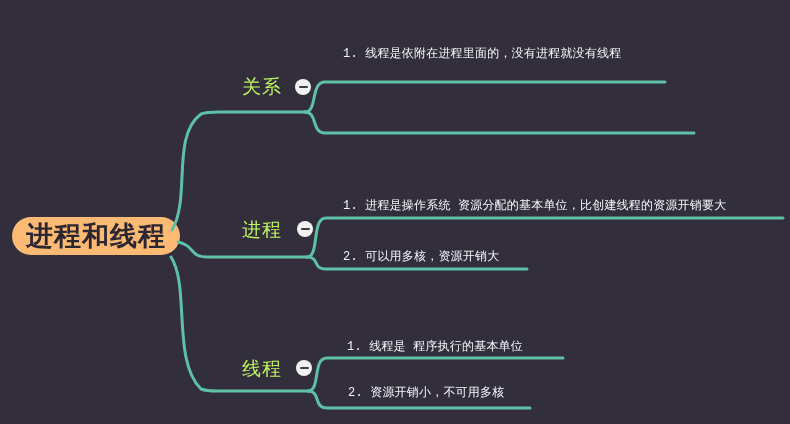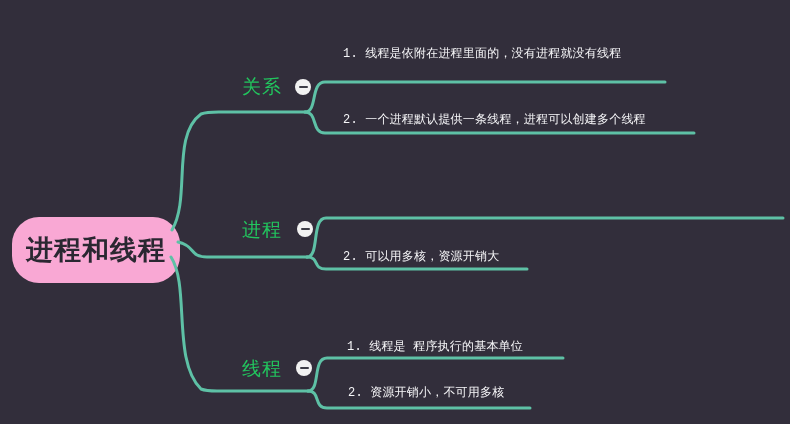--- a/index.html
+++ b/index.html
@@ -2,31 +2,31 @@
 <html><head>
 <meta charset="utf-8">
 <style>
   html,body{margin:0;padding:0;background:#1b1b1f;}
   .canvas{
     position:relative;width:790px;height:424px;overflow:hidden;
     background:#322E3B;
     font-family:"Liberation Sans","DejaVu Sans",sans-serif;
   }
   .root-node{
-    position:absolute;left:12px;top:217px;width:168px;height:66px;
-    background:#f9a8d4;border-radius:27px;
+    position:absolute;left:12px;top:217px;width:168px;height:38px;
+    background:#fdba74;border-radius:27px;
     display:flex;align-items:center;justify-content:center;
     z-index:1;
   }
   .root-label{
     font-size:27px;font-weight:bold;color:#2A2731;letter-spacing:1px;line-height:1;
   }
   svg.connectors{position:absolute;left:0;top:0;z-index:2;}
   .branch-label{
-    position:absolute;z-index:3;color:#22c55e;font-size:19px;line-height:21px;
+    position:absolute;z-index:3;color:#bef264;font-size:19px;line-height:21px;
     white-space:nowrap;letter-spacing:1px;
   }
   .leaf-text{
     position:absolute;z-index:3;color:#F7F7F9;font-size:12px;line-height:18px;
     white-space:nowrap;letter-spacing:0.2px;font-family:Liberation Mono, monospace;
   }
   .collapse-icon{
     position:absolute;z-index:4;width:16px;height:16px;border-radius:50%;
     background:#F2F2F2;display:flex;align-items:center;justify-content:center;
     box-sizing:border-box;
@@ -69,19 +69,19 @@
     <div class="minus-glyph"></div>
   </div>
   <div class="collapse-icon" style="left:297px;top:221px;">
     <div class="minus-glyph"></div>
   </div>
   <div class="collapse-icon" style="left:296px;top:360px;">
     <div class="minus-glyph"></div>
   </div>
 
   <div class="leaf-text" style="left:343px;top:45px;">1. 线程是依附在进程里面的，没有进程就没有线程</div>
-  <div class="leaf-text" style="left:343px;top:111px;">2. 一个进程默认提供一条线程，进程可以创建多个线程</div>
+  <div class="leaf-text" style="left:343px;top:197px;">1. 进程是操作系统 资源分配的基本单位，比创建线程的资源开销要大</div>
   <div class="leaf-text" style="left:343px;top:248px;">2. 可以用多核，资源开销大</div>
   <div class="leaf-text" style="left:347px;top:338px;text-align:right;">1. 线程是 程序执行的基本单位</div>
   <div class="leaf-text" style="left:348px;top:384px;">2. 资源开销小，不可用多核</div>
 
 
 </div>
 
 </body></html>

